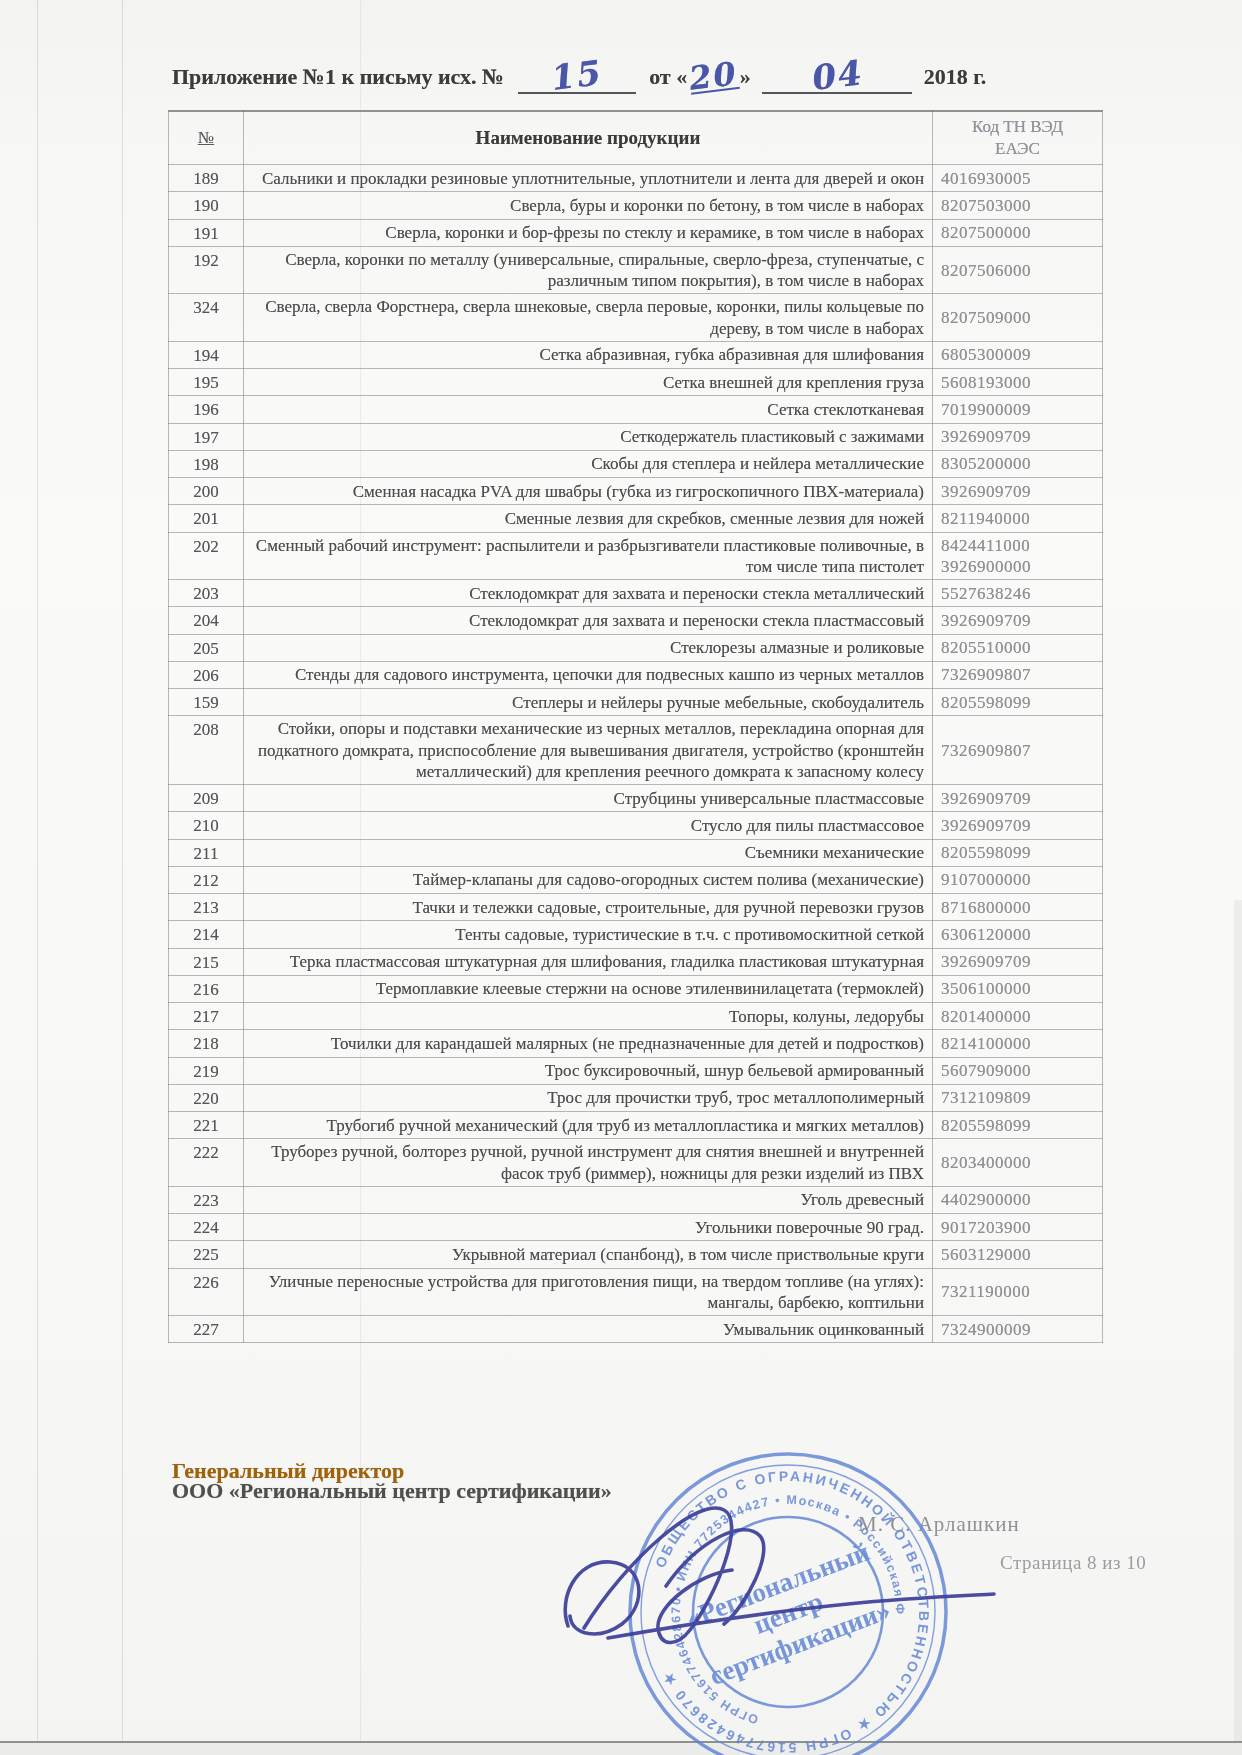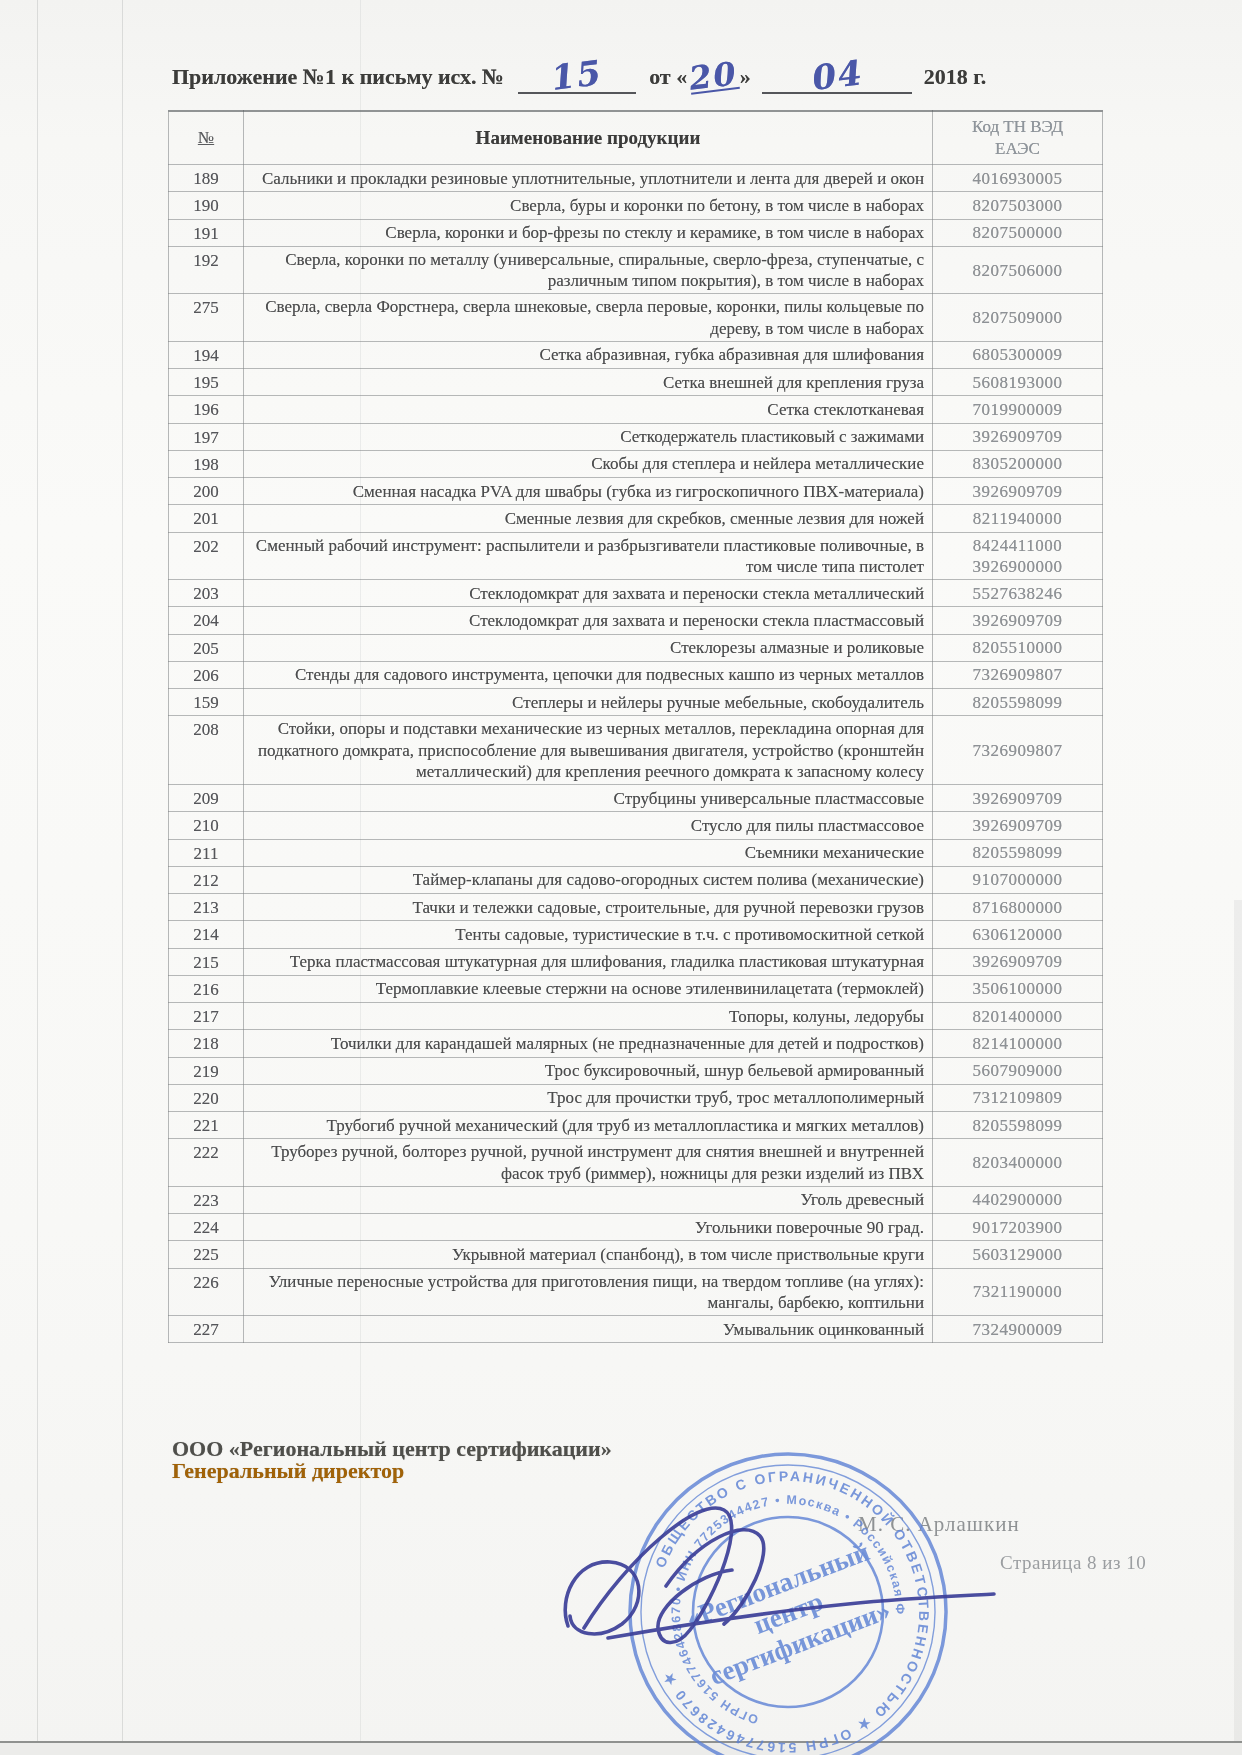--- a/index.html
+++ b/index.html
@@ -46,25 +46,25 @@
     border:1px solid rgba(125,129,132,.55);
   }
   table.products{border-top:2px solid rgba(110,113,116,.75);}
   th.h-num{width:62px;font-size:17px;font-weight:normal;color:#5a5b5e;text-decoration:underline;}
   th.h-name{width:676px;font-size:19px;font-weight:bold;color:#3b3b3a;text-align:center;}
   th.h-code{width:157px;font-size:17px;font-weight:normal;color:#8e959c;text-align:center;white-space:pre-line;line-height:1.3;}
   th{padding:4px 6px;height:42px;vertical-align:middle;}
   td{padding:2px 8px;vertical-align:middle;}
   td.c-num{text-align:center;vertical-align:top;padding-top:3px;color:#55565a;margin-top:23px;}
   td.c-name{text-align:right;}
-  td.c-code{text-align:center;color:#8e9296;white-space:pre-line;letter-spacing:.5px;}
+  td.c-code{color:#8e9296;white-space:pre-line;letter-spacing:.5px;}
 
   
   .f-director{position:absolute;left:172px;top:1458px;font-size:22px;font-weight:bold;color:#a16207;text-shadow:0 0 .7px rgba(95,95,85,.5);}
-  .f-company{position:absolute;left:172px;top:1436px;font-size:22px;font-weight:bold;color:#4f4f4b;text-shadow:0 0 .7px rgba(80,80,75,.5);}
+  .f-company{position:absolute;left:172px;top:1478px;font-size:22px;font-weight:bold;color:#4f4f4b;text-shadow:0 0 .7px rgba(80,80,75,.5);}
   .f-name{position:absolute;left:858px;top:1512px;font-size:21px;color:#8f9294;letter-spacing:1px;}
   .f-page{position:absolute;left:1000px;top:1552px;font-size:19px;color:#9b9ea1;letter-spacing:.5px;}
 
   .stamp-wrap{position:absolute;left:618px;top:1442px;width:340px;height:340px;transform:rotate(12deg);opacity:.88;}
   .sig-wrap{position:absolute;left:548px;top:1478px;width:470px;height:190px;}
 </style>
 </head>
 <body>
 
 <div class="scan-line-v a"></div>
@@ -105,21 +105,21 @@
         <td class="c-num">191</td>
         <td class="c-name">Сверла, коронки и бор-фрезы по стеклу и керамике, в том числе в наборах</td>
         <td class="c-code">8207500000</td>
       </tr>
       <tr>
         <td class="c-num">192</td>
         <td class="c-name">Сверла, коронки по металлу (универсальные, спиральные, сверло-фреза, ступенчатые, с различным типом покрытия), в том числе в наборах</td>
         <td class="c-code">8207506000</td>
       </tr>
       <tr>
-        <td class="c-num">275</td>
+        <td class="c-num">324</td>
         <td class="c-name">Сверла, сверла Форстнера, сверла шнековые, сверла перовые, коронки, пилы кольцевые по дереву, в том числе в наборах</td>
         <td class="c-code">8207509000</td>
       </tr>
       <tr>
         <td class="c-num">194</td>
         <td class="c-name">Сетка абразивная, губка абразивная для шлифования</td>
         <td class="c-code">6805300009</td>
       </tr>
       <tr>
         <td class="c-num">195</td>

